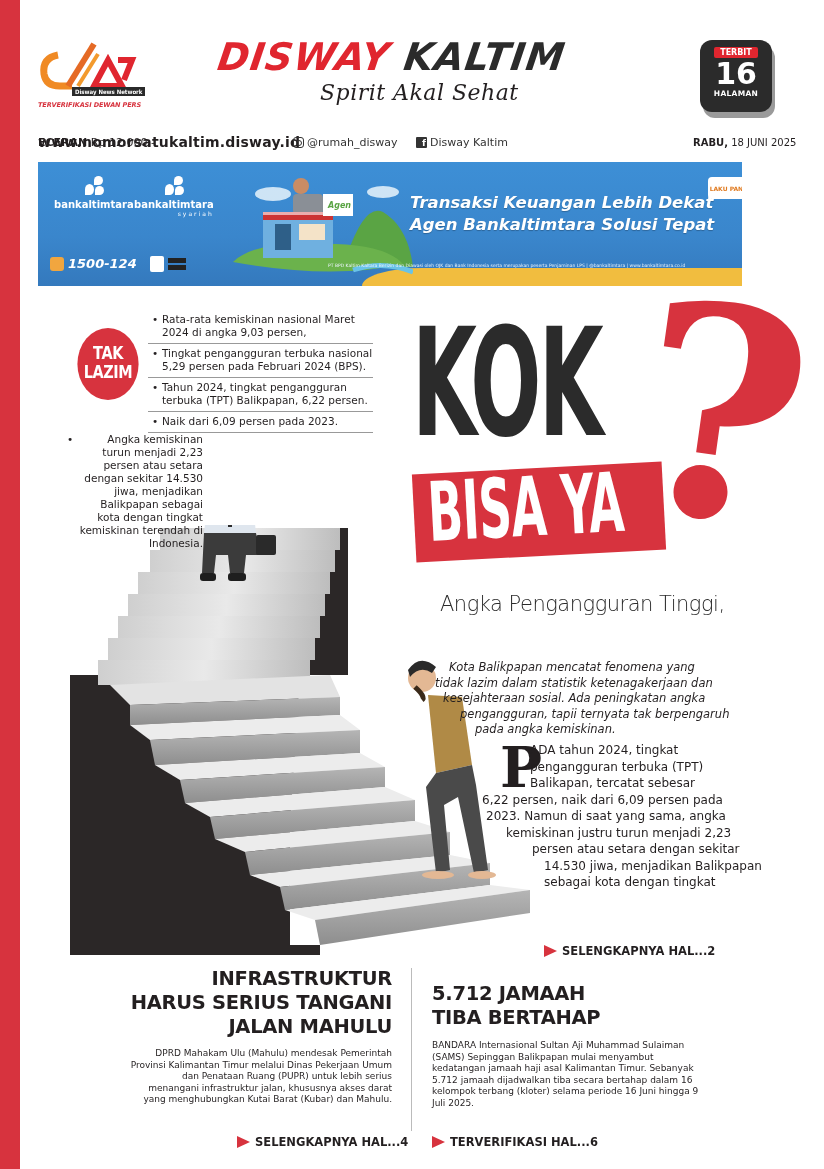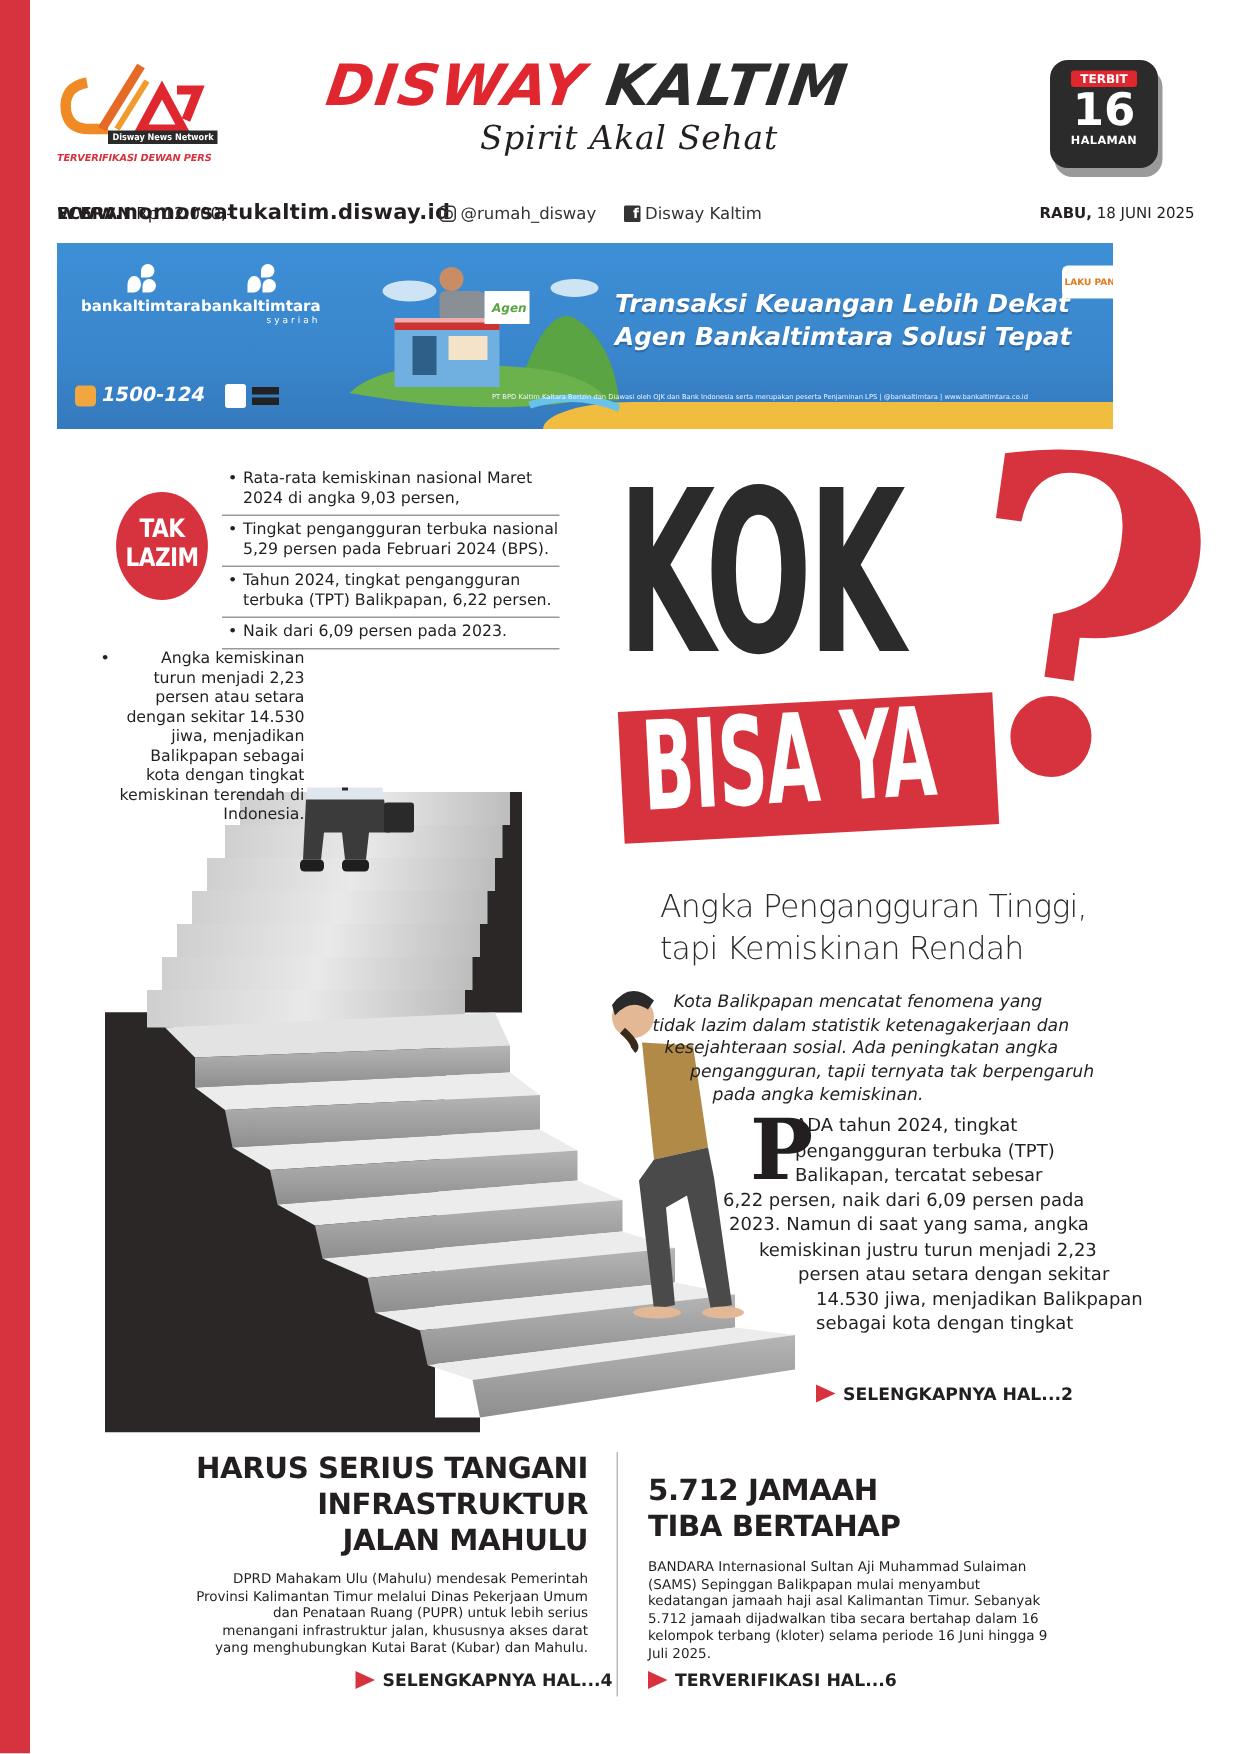--- a/index.html
+++ b/index.html
@@ -81,21 +81,21 @@
 
   
   .subhead { left: 440px; top: 590px; font-family: "DejaVu Sans", sans-serif; font-weight: 300; font-size: 21px; line-height: 28px; color: #2b2b2b; letter-spacing: -0.5px; }
   .lede { left: 435px; top: 660px; width: 300px; font-size: 11.5px; line-height: 15.5px; font-style: italic; color: #231f20; }
   .lede span { display: block; white-space: nowrap; }
 
   .body { left: 470px; top: 742px; width: 320px; font-size: 12px; line-height: 16.5px; color: #231f20; }
   .body span { display: block; white-space: nowrap; }
   .dropcap { left: 500px; top: 742px; font-family: "DejaVu Serif", serif; font-size: 56px; line-height: 50px; color: #231f20; font-weight: bold; }
 
-  .more { display: flex; align-items: center; gap: 5px; font-weight: bold; font-size: 11.5px; color: #231f20; }
+  .more { display: flex; align-items: center; gap: 5px; font-weight: bold; font-size: 11.5px; color: #231f20; margin-top: 22px; }
   .more .tri { width: 0; height: 0; border-top: 6px solid transparent; border-bottom: 6px solid transparent; border-left: 13px solid #d7333e; }
 
   
   .bot-title-l { left: 120px; top: 967px; width: 272px; text-align: right; font-weight: bold; font-size: 19.5px; line-height: 24px; color: #231f20; letter-spacing: -0.3px; }
   .bot-body-l { left: 130px; top: 1048px; width: 262px; text-align: right; font-size: 9px; line-height: 11.6px; color: #231f20; }
   .bot-div { left: 411px; top: 968px; width: 1px; height: 163px; background: #bbb; }
   .bot-title-r { left: 432px; top: 982px; width: 260px; font-weight: bold; font-size: 19.5px; line-height: 24px; color: #231f20; letter-spacing: -0.3px; }
   .bot-body-r { left: 432px; top: 1040px; width: 270px; font-size: 9px; line-height: 11.6px; color: #231f20; }
 </style>
 </head>
@@ -273,21 +273,20 @@
   <div class="fact">Angka kemiskinan  turun menjadi 2,23 persen atau setara dengan sekitar 14.530 jiwa, menjadikan Balikpapan sebagai kota dengan tingkat kemiskinan terendah di Indonesia.</div>
 </div>
 
 <div class="abs qmark">?</div>
 <div class="abs kok">KOK</div>
 <div class="abs bisa-box"></div>
 <div class="abs bisa">BISA YA</div>
 
 <div class="abs subhead">
   <div>Angka Pengangguran Tinggi,</div>
-  <div>tapi Kemiskinan Rendah</div>
 </div>
 
 <div class="abs lede">
   <span style="padding-left:14px">Kota Balikpapan mencatat fenomena yang</span>
   <span style="padding-left:0">tidak lazim dalam statistik ketenagakerjaan dan</span>
   <span style="padding-left:8px">kesejahteraan sosial. Ada peningkatan angka</span>
   <span style="padding-left:25px">pengangguran, tapii ternyata tak berpengaruh</span>
   <span style="padding-left:40px">pada angka kemiskinan.</span>
 </div>
 
@@ -302,22 +301,22 @@
   <span style="padding-left:62px">persen atau setara dengan sekitar</span>
   <span style="padding-left:74px">14.530 jiwa, menjadikan Balikpapan</span>
   <span style="padding-left:74px">sebagai kota dengan tingkat</span>
 </div>
 <div class="abs more" style="left:544px; top:922px;">
   <span class="tri"></span>
   <span>SELENGKAPNYA HAL...2</span>
 </div>
 
 <div class="abs bot-title-l">
+  <div>INFRASTRUKTUR</div>
   <div>HARUS SERIUS TANGANI</div>
-  <div>INFRASTRUKTUR</div>
   <div>JALAN MAHULU</div>
 </div>
 <div class="abs bot-body-l">DPRD Mahakam Ulu (Mahulu) mendesak Pemerintah Provinsi Kalimantan Timur melalui Dinas Pekerjaan Umum dan Penataan Ruang (PUPR) untuk lebih serius menangani infrastruktur jalan, khususnya akses darat yang menghubungkan Kutai Barat (Kubar) dan Mahulu.</div>
 <div class="abs more" style="left:237px; top:1113px;">
   <span class="tri"></span>
   <span>SELENGKAPNYA HAL...4</span>
 </div>
 
 <div class="abs bot-div"></div>
 

